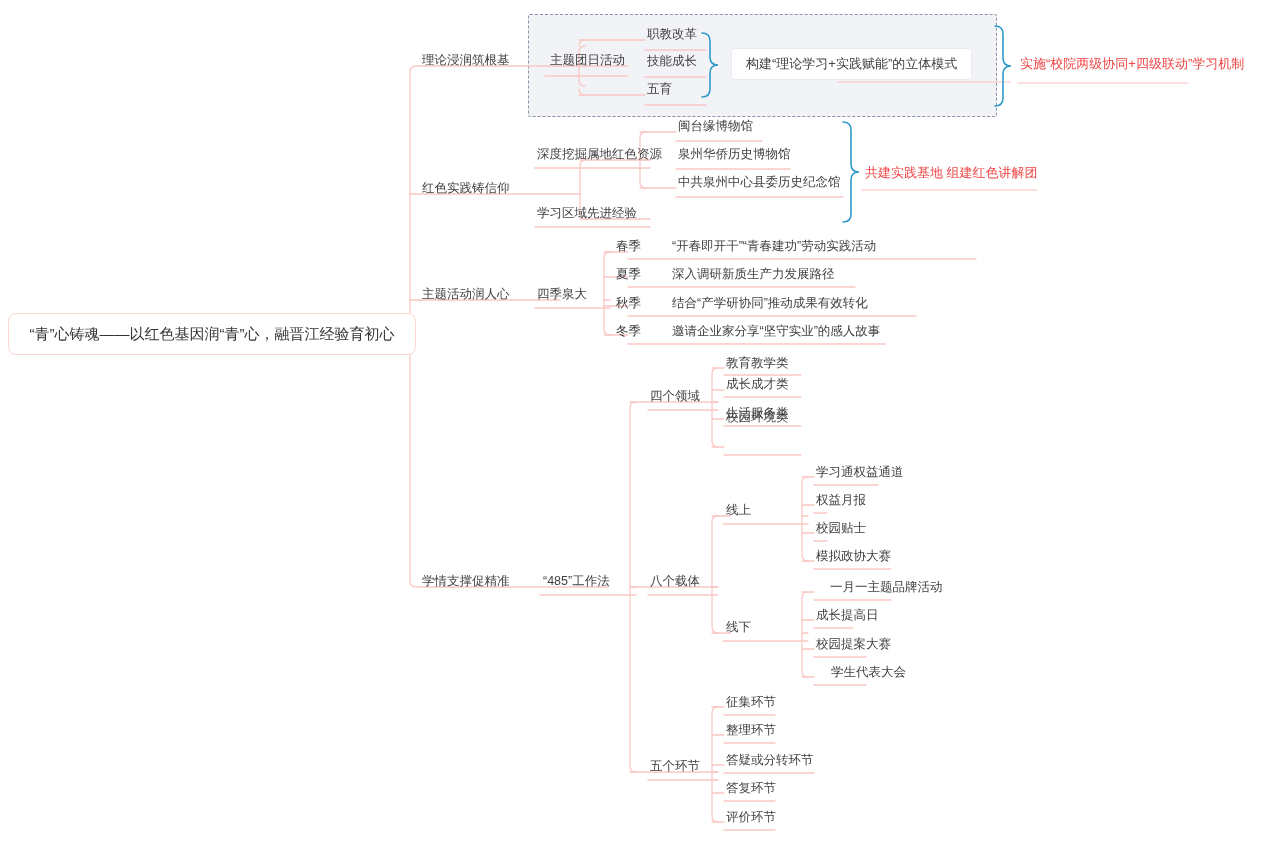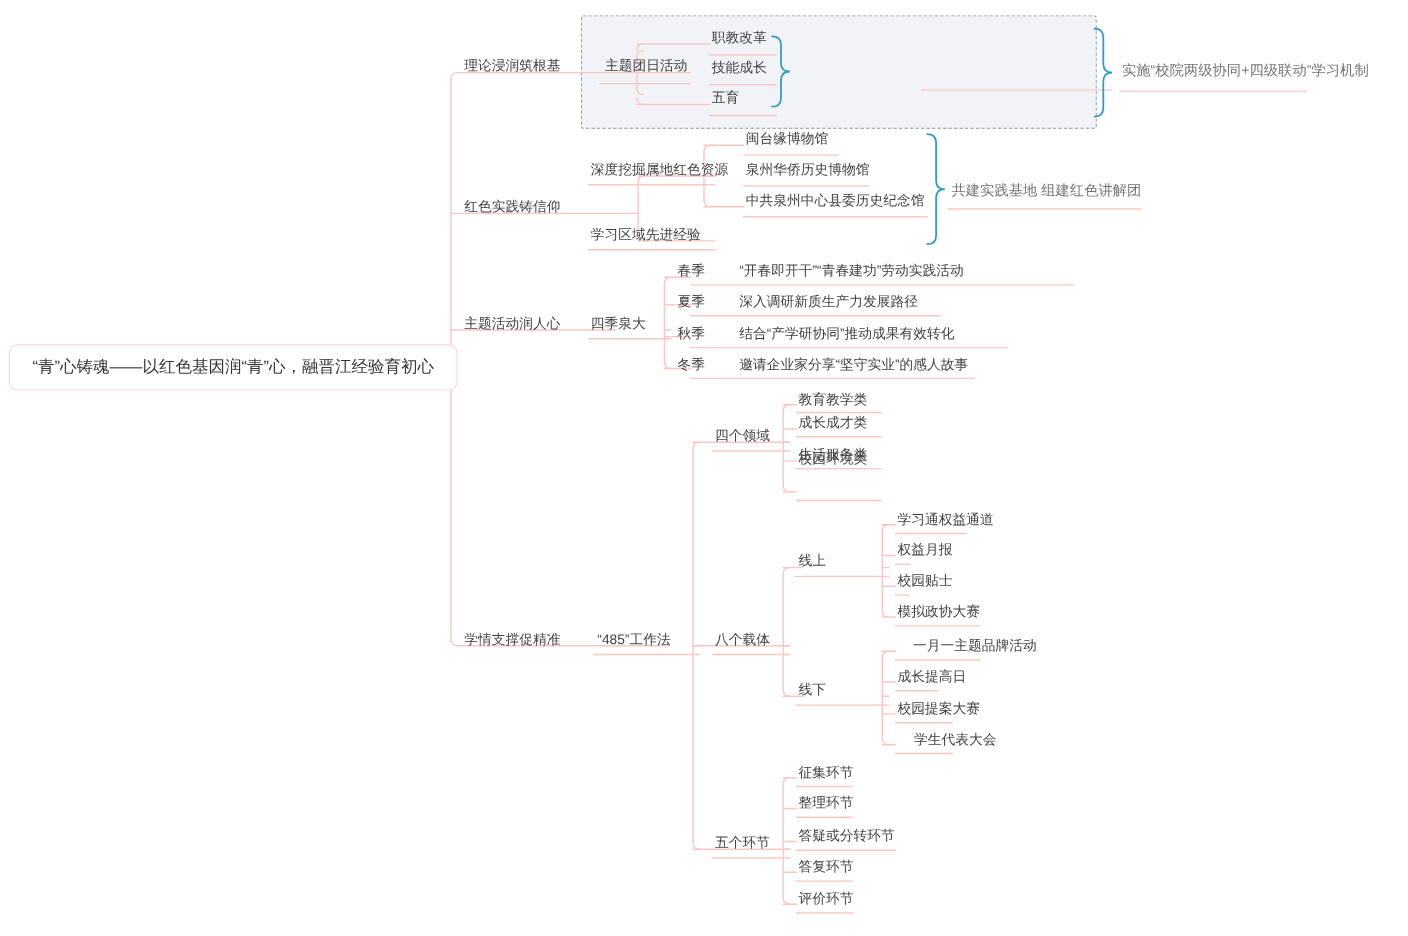--- a/index.html
+++ b/index.html
@@ -55,21 +55,21 @@
     border-radius:4px;
     color:#3f3f42;
     font-size:13px;
     padding:8px 14px;
     line-height:1.1;
     box-shadow:0 0 0 0 rgba(0,0,0,0);
   }
   .sum2{
     position:absolute;
     white-space:nowrap;
-    color:#737373;
+    color:#ef4444;
     font-size:13px;
     line-height:1.1;
   }
 </style>
 </head>
 <body>
 
 <div id="stage">
 
   <div class="group-box" style="left:528px;top:14px;width:467px;height:101px;"></div>
@@ -228,20 +228,23 @@
   </div>
   <div class="node lv3" style="left:647px;top:28px;">
     <span class="lbl">职教改革</span>
   </div>
   <div class="node lv3" style="left:647px;top:55px;">
     <span class="lbl">技能成长</span>
   </div>
   <div class="node lv3" style="left:647px;top:83px;">
     <span class="lbl">五育</span>
   </div>
+  <div class="sum" style="left:731px;top:48px;">
+    <span class="lbl">构建“理论学习+实践赋能”的立体模式</span>
+  </div>
   <div class="sum2" style="left:1020px;top:57px;">
     <span class="lbl">实施“校院两级协同+四级联动”学习机制</span>
   </div>
 
   <div class="node lv1" style="left:422px;top:182px;">
     <span class="lbl">红色实践铸信仰</span>
   </div>
   <div class="node lv2" style="left:537px;top:148px;">
     <span class="lbl">深度挖掘属地红色资源</span>
   </div>

